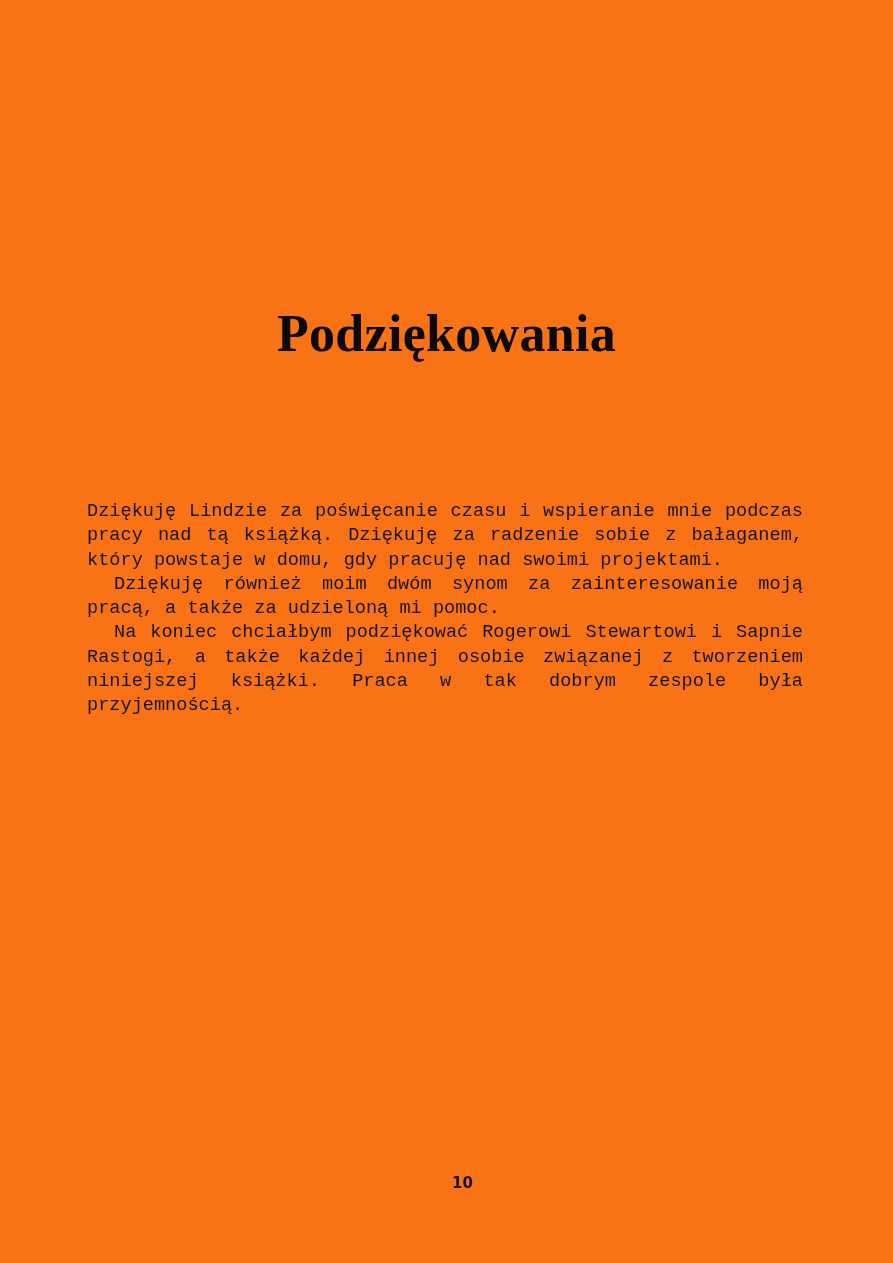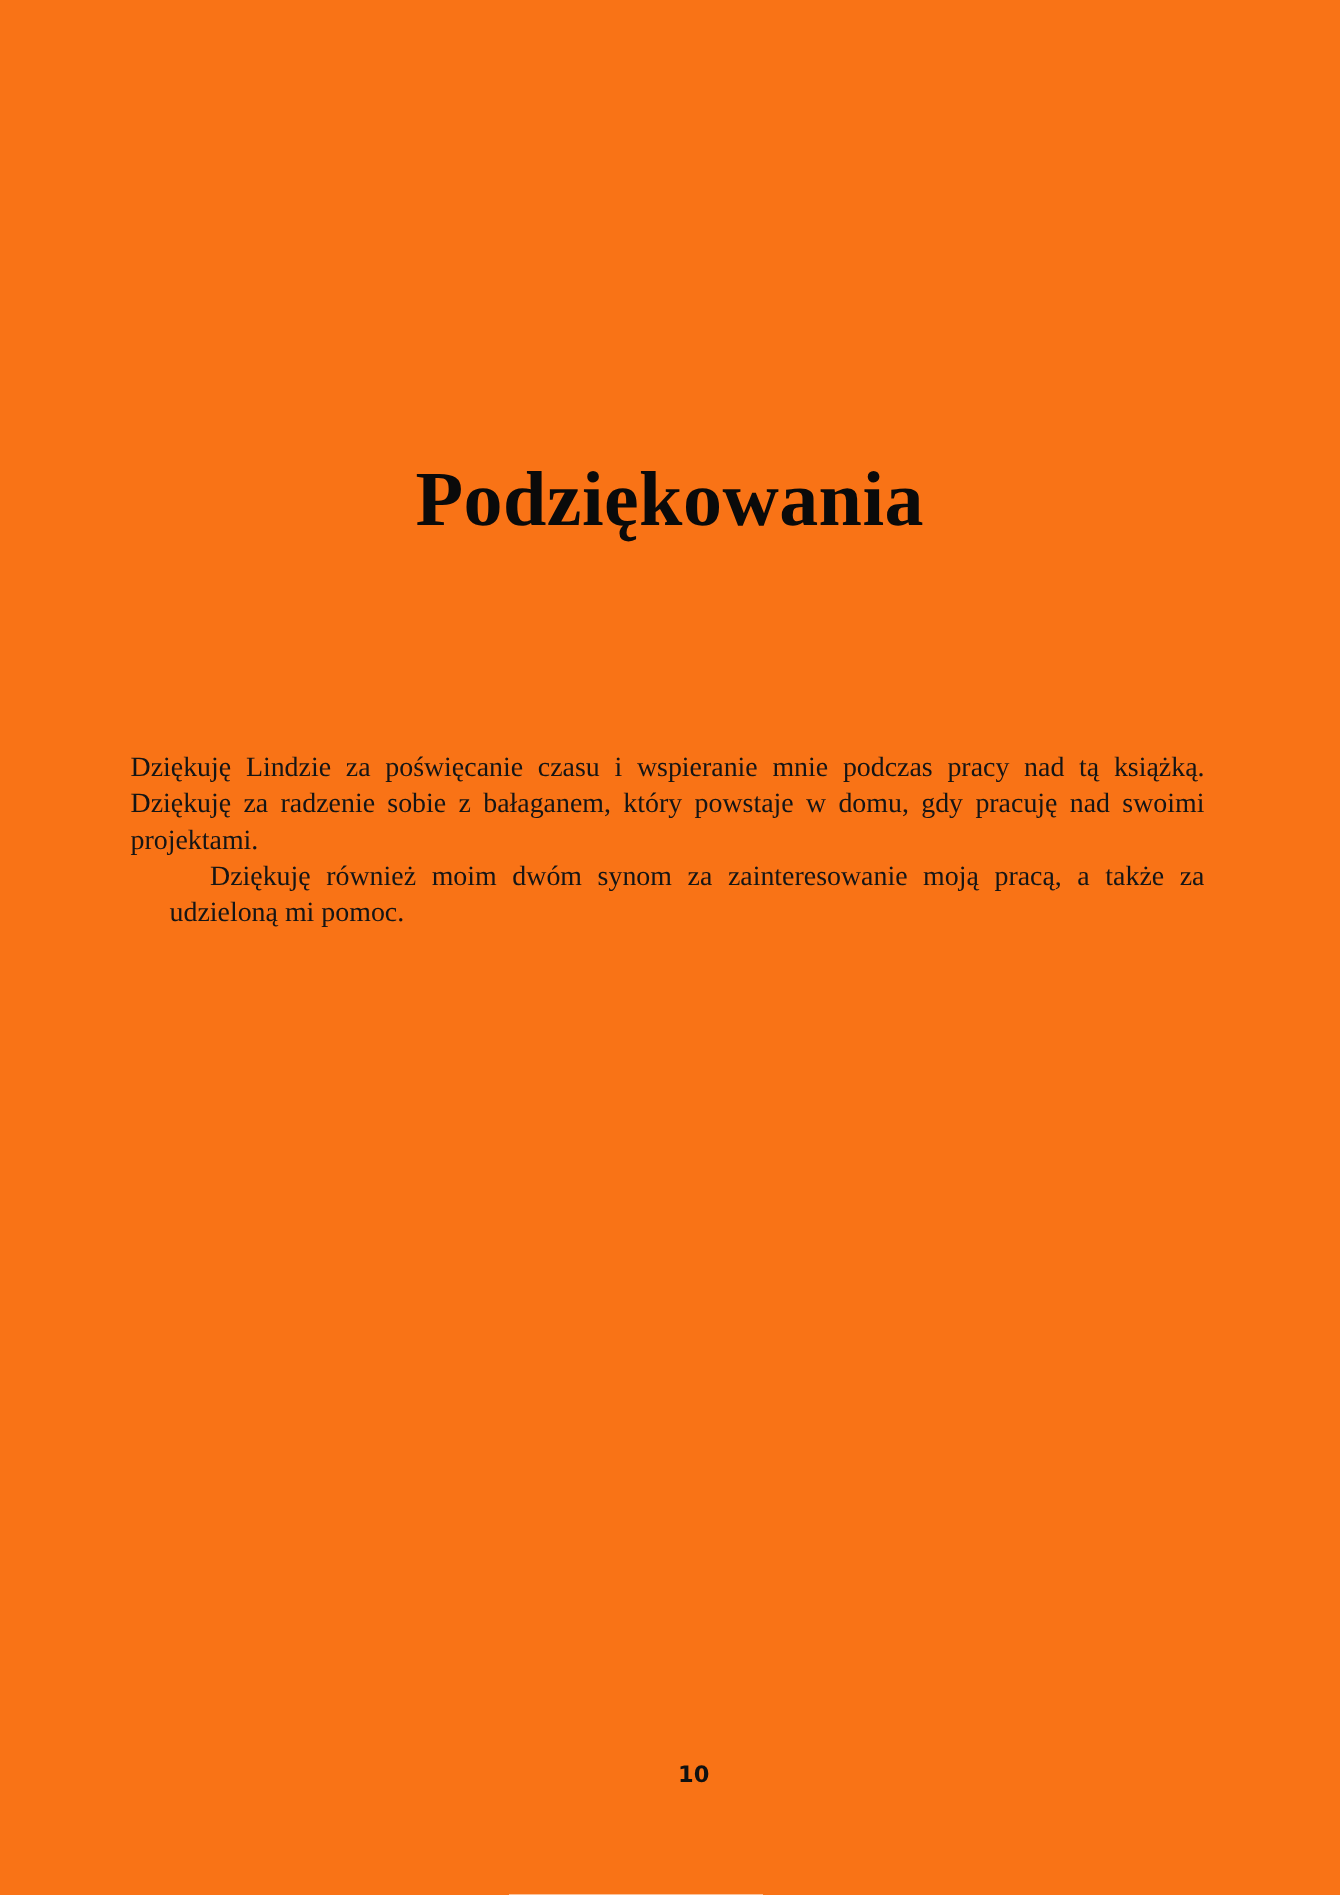--- a/index.html
+++ b/index.html
@@ -42,24 +42,24 @@
       width: 716px;
       font-family: "Liberation Serif", "DejaVu Serif", serif;
       font-size: 18.6px;
       line-height: 24.3px;
       color: #151515;
     }
     .body-text p {
       margin: 0;
       text-align: justify;
       text-align-last: left;
+      font-family: Liberation Mono, monospace;
     }
     .body-text p.indent {
       text-indent: 27px;
-      margin-left: 26px;
     }
     .page-number {
       position: absolute;
       left: 16px;
       top: 1173px;
       width: 893px;
       text-align: center;
       font-family: "DejaVu Sans", "Liberation Sans", sans-serif;
       font-weight: bold;
       font-size: 15px;
@@ -69,16 +69,17 @@
   </style>
 </head>
 <body>
 
 <div class="page">
   <h1 class="title">Podziękowania</h1>
 
   <div class="body-text">
     <p>Dziękuję Lindzie za poświęcanie czasu i wspieranie mnie podczas pracy nad tą książką. Dziękuję za radzenie sobie z bałaganem, który powstaje w domu, gdy pracuję nad swoimi projektami.</p>
     <p class="indent">Dziękuję również moim dwóm synom za zainteresowanie moją pracą, a także za udzieloną mi pomoc.</p>
+    <p class="indent">Na koniec chciałbym podziękować Rogerowi Stewartowi i Sapnie Rastogi, a także każdej innej osobie związanej z tworzeniem niniejszej książki. Praca w tak dobrym zespole była przyjemnością.</p>
   </div>
 
   <div class="page-number">10</div>
 </div>
 
 </body></html>

